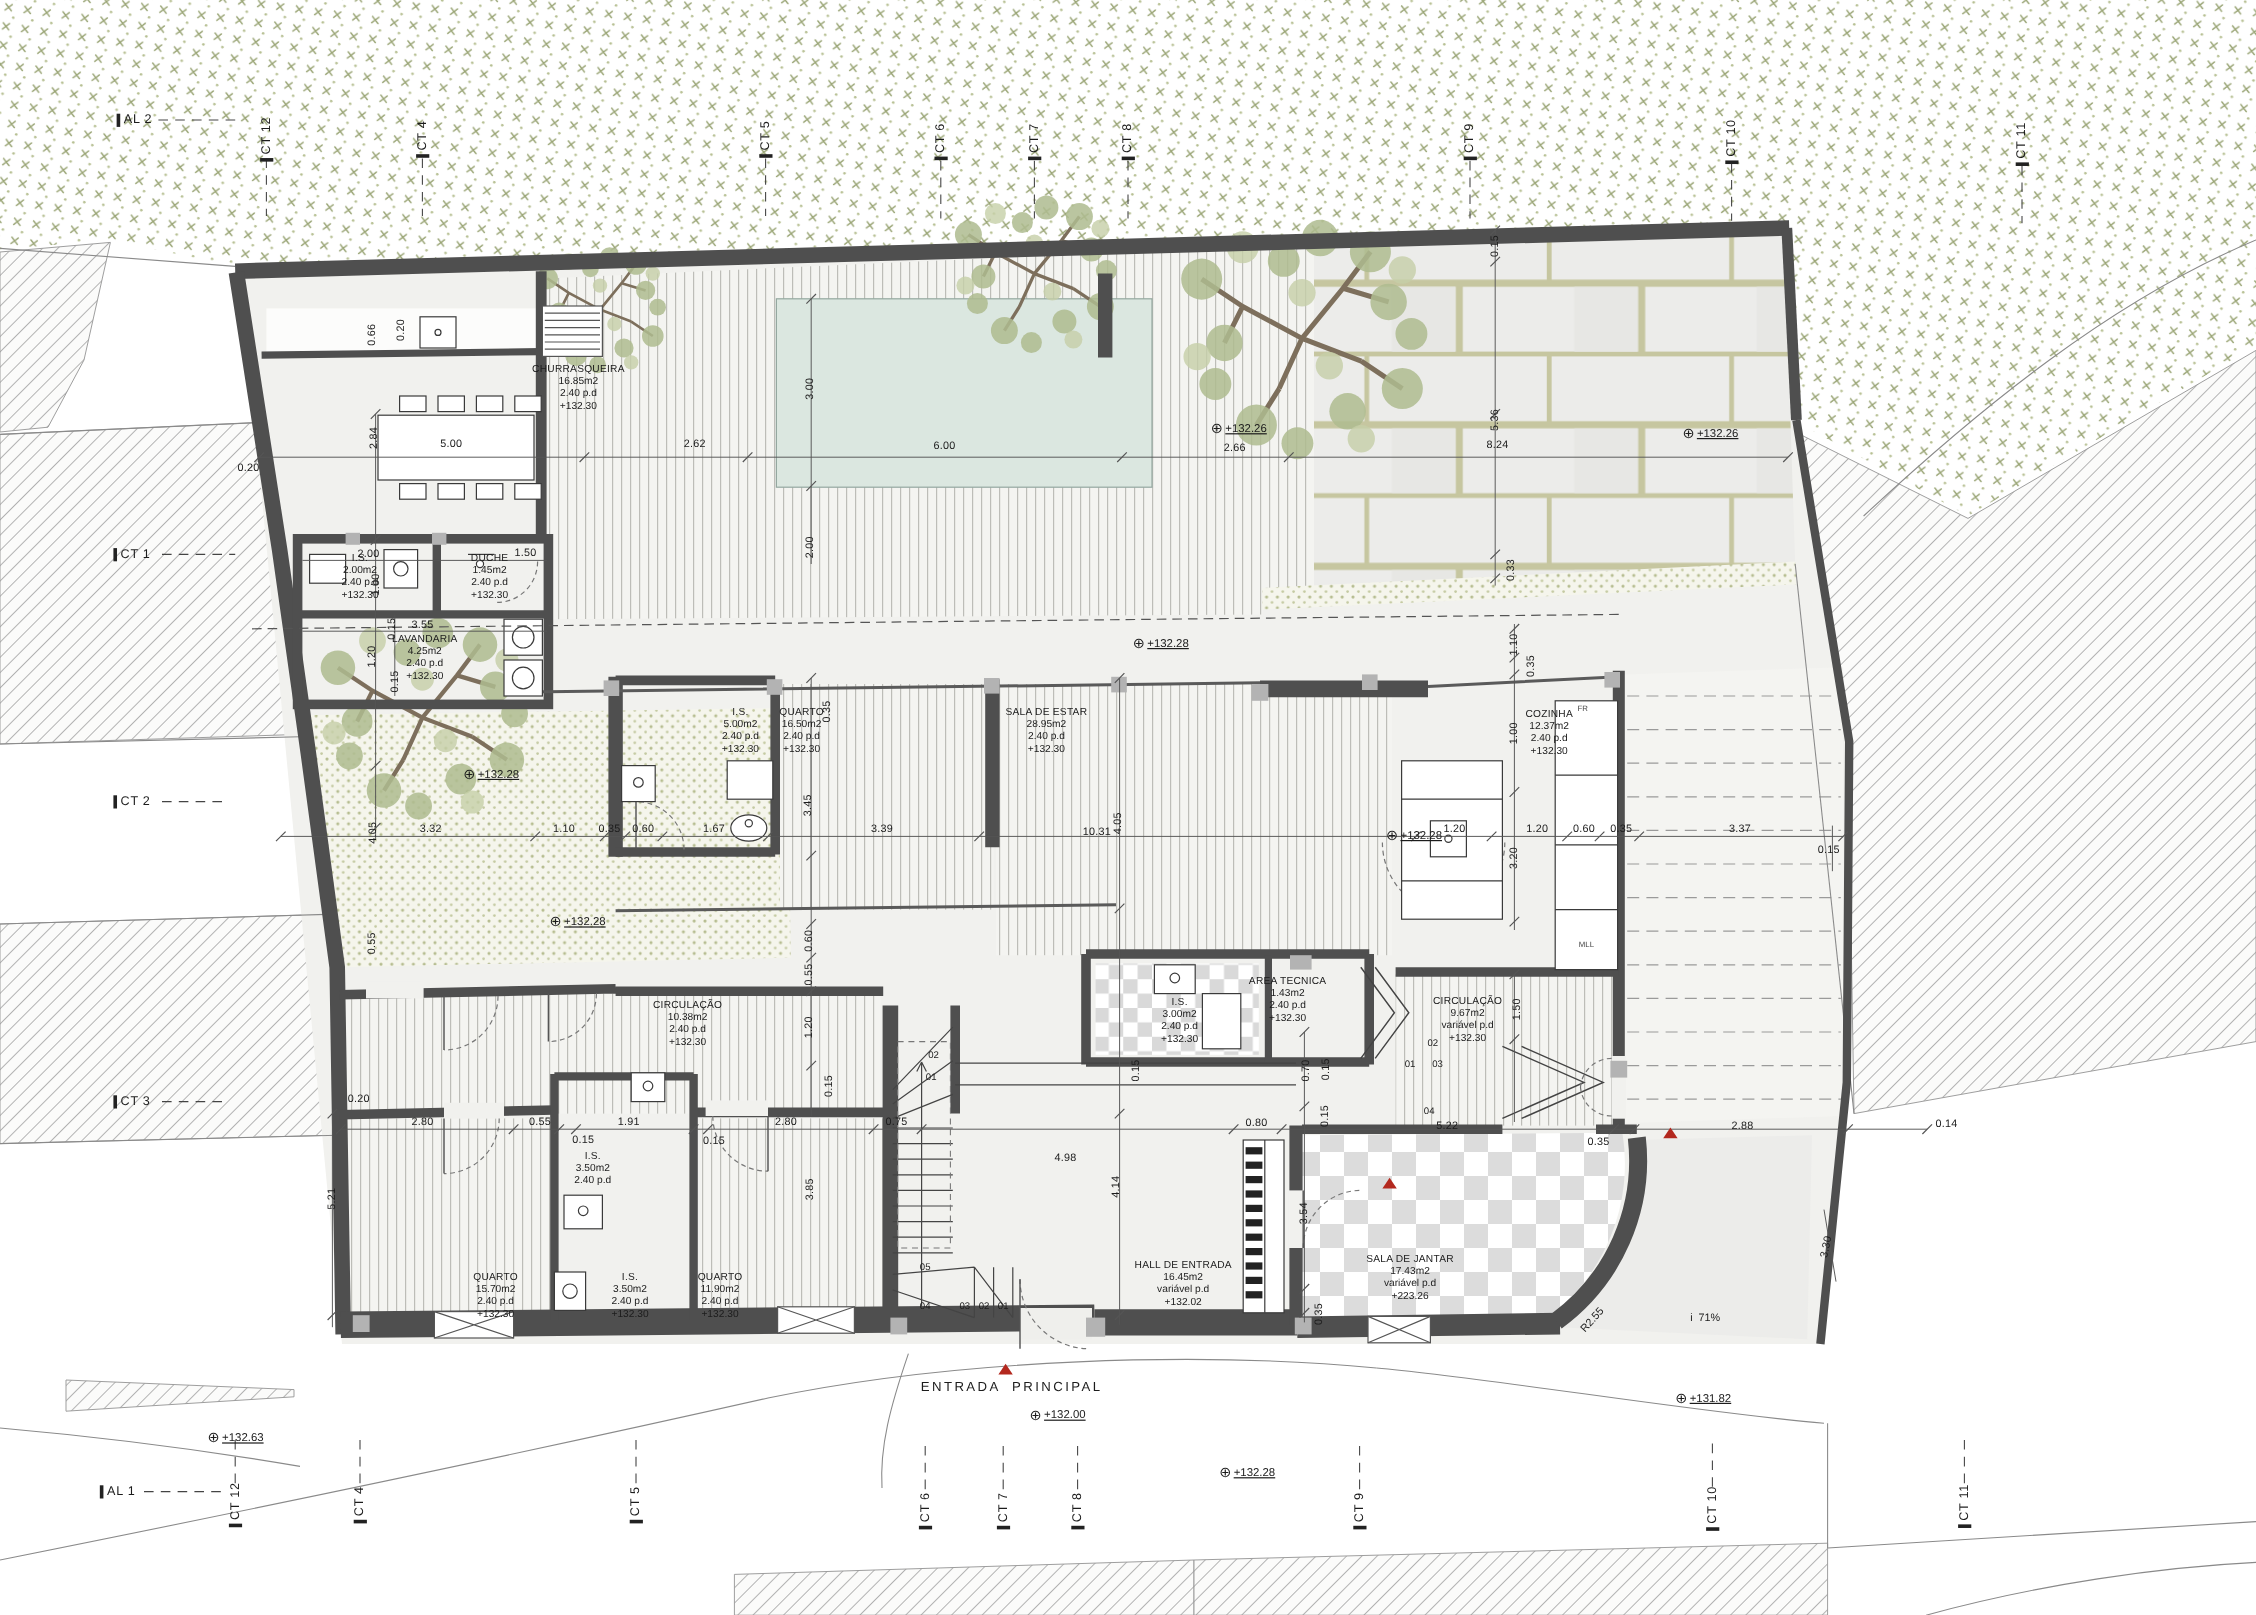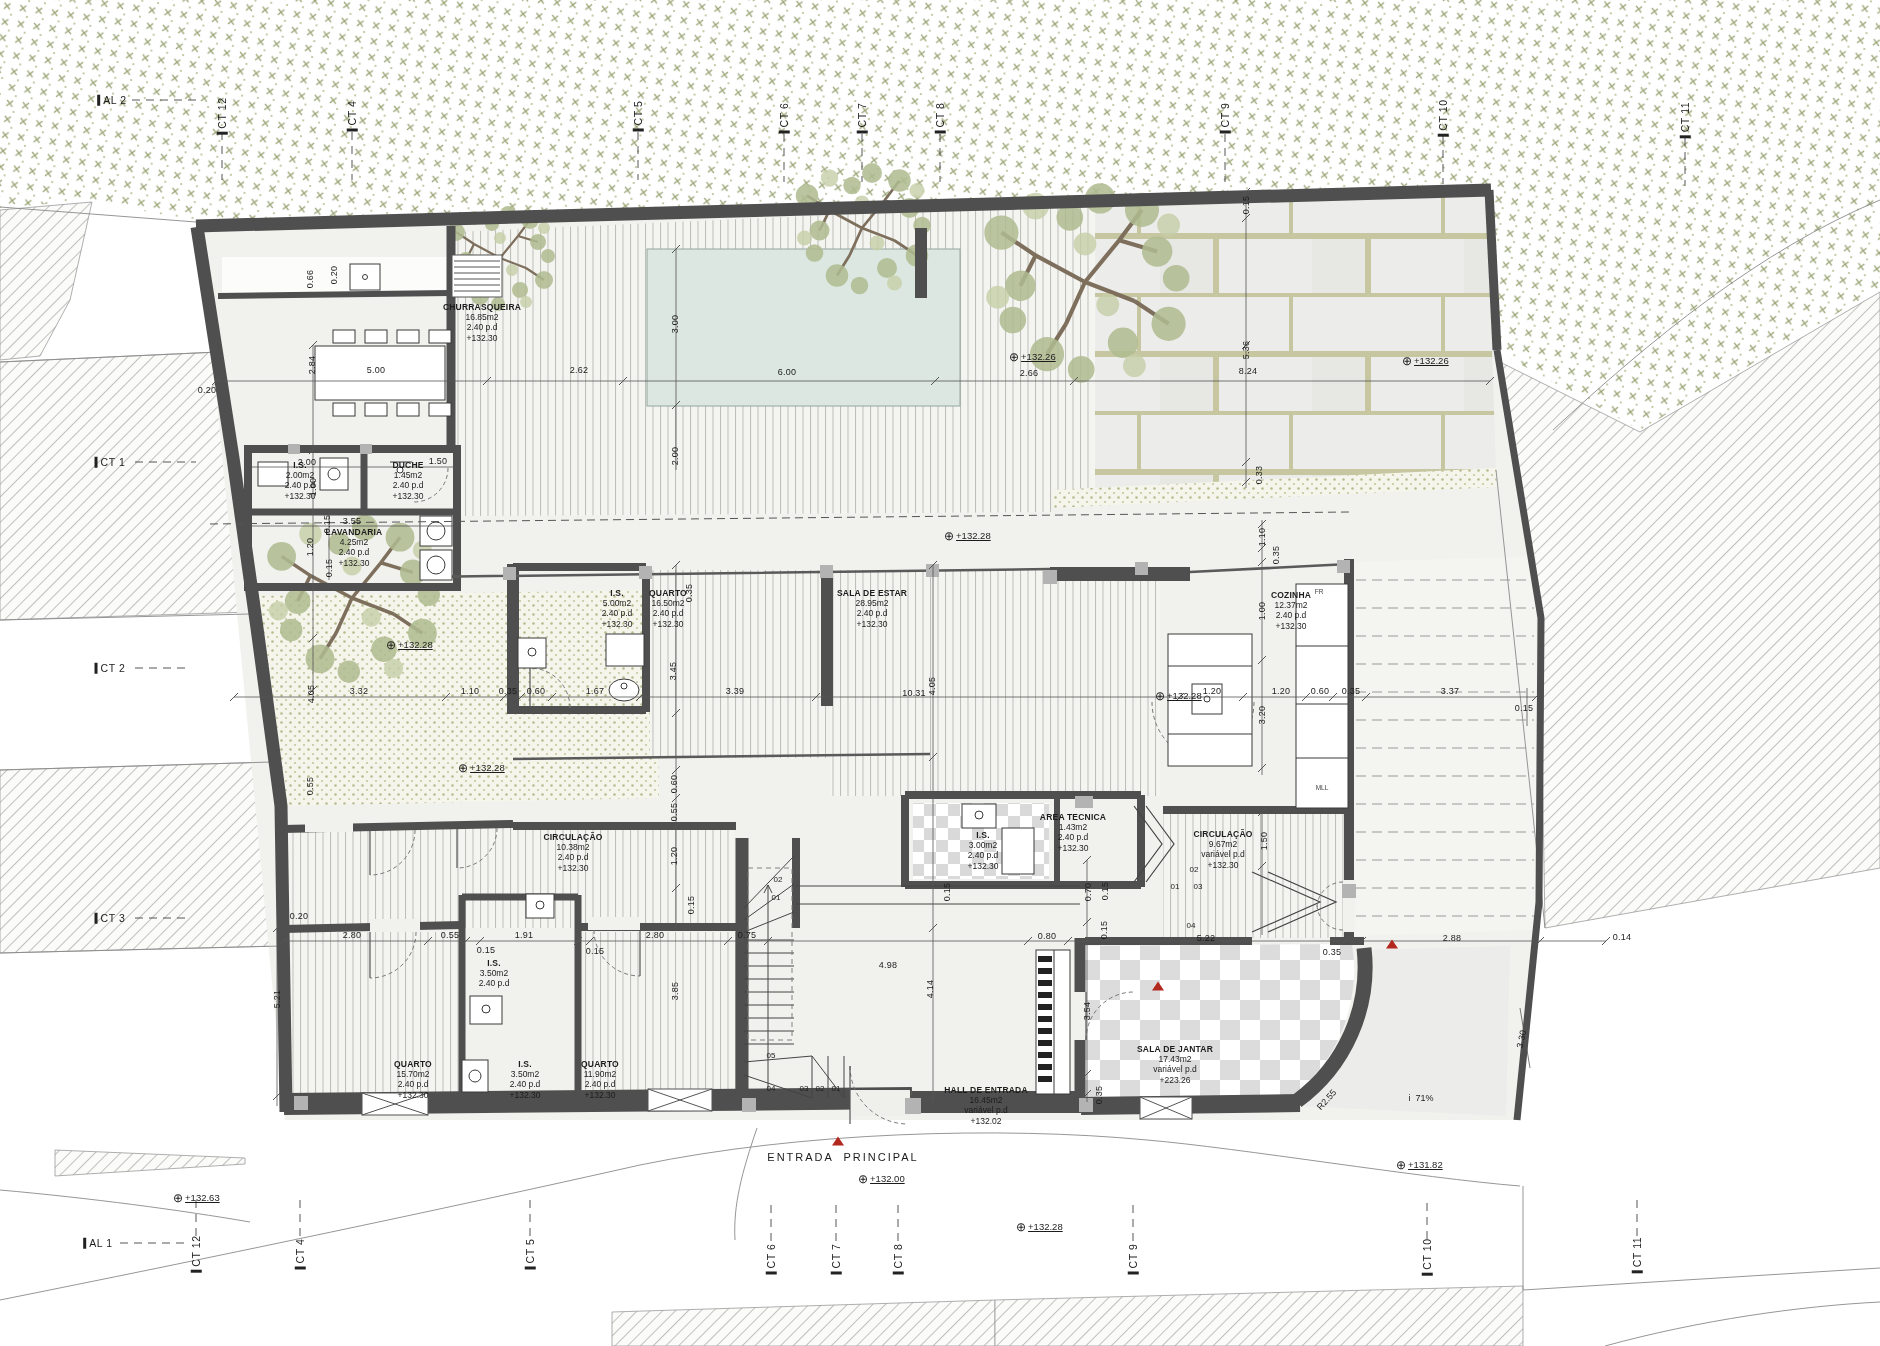--- a/index.html
+++ b/index.html
@@ -6,21 +6,21 @@
   .plan{position:relative;width:1880px;height:1346px;background:#fff;overflow:hidden;
         font-family:"Liberation Sans",sans-serif;color:#1c1c1c}
   .plan svg{position:absolute;left:0;top:0}
   .layer{position:absolute;left:0;top:0;width:100%;height:100%}
   .lab{position:absolute;white-space:pre;line-height:1;
        transform:translate(-50%,-50%) rotate(var(--r,0deg))}
   .dim{font-size:9px;letter-spacing:.2px}
   .room{position:absolute;transform:translate(-50%,-50%);text-align:center;font-size:8.5px;
         line-height:1.2;white-space:nowrap}
   .room span{display:block}
-  .room .rn{font-weight:700;letter-spacing:.2px}
+  .room .rn{font-weight:400;letter-spacing:.2px}
   .elev{transform:translate(0,-50%);font-size:9.5px;white-space:nowrap}
   .elev i{font-style:normal;font-size:12px;vertical-align:-1.5px}
   .elev b{font-weight:400;text-decoration:underline;margin-left:2px}
   .grid{font-size:10.5px;border-left:3px solid #222;padding-left:3px;letter-spacing:.6px}
   .anno{font-size:8px}
   .anno.entr{font-size:11px;letter-spacing:2px}
   .anno.mid{font-size:9px}
   .anno.tinylab{font-size:6.5px;color:#444}
   .tri{position:absolute;width:0;height:0;border-left:6px solid transparent;
        border-right:6px solid transparent;border-bottom:9px solid #b3281e;
@@ -432,21 +432,21 @@
       <span>3.50m2</span>
       <span>2.40  p.d</span>
       <span></span>
     </div>
       <div class="room" style="left: 600px; top: 1079px;">
       <span class="rn">QUARTO</span>
       <span>11.90m2</span>
       <span>2.40  p.d</span>
       <span>+132.30</span>
     </div>
-      <div class="room" style="left: 986px; top: 1069px; margin-top: 36px;">
+      <div class="room" style="left: 986px; top: 1069px;">
       <span class="rn">HALL DE ENTRADA</span>
       <span>16.45m2</span>
       <span>variável  p.d</span>
       <span>+132.02</span>
     </div>
       <div class="room" style="left: 1128px; top: 1064px; margin-left: 47px;">
       <span class="rn">SALA DE JANTAR</span>
       <span>17.43m2</span>
       <span>variável  p.d</span>
       <span>+223.26</span>

